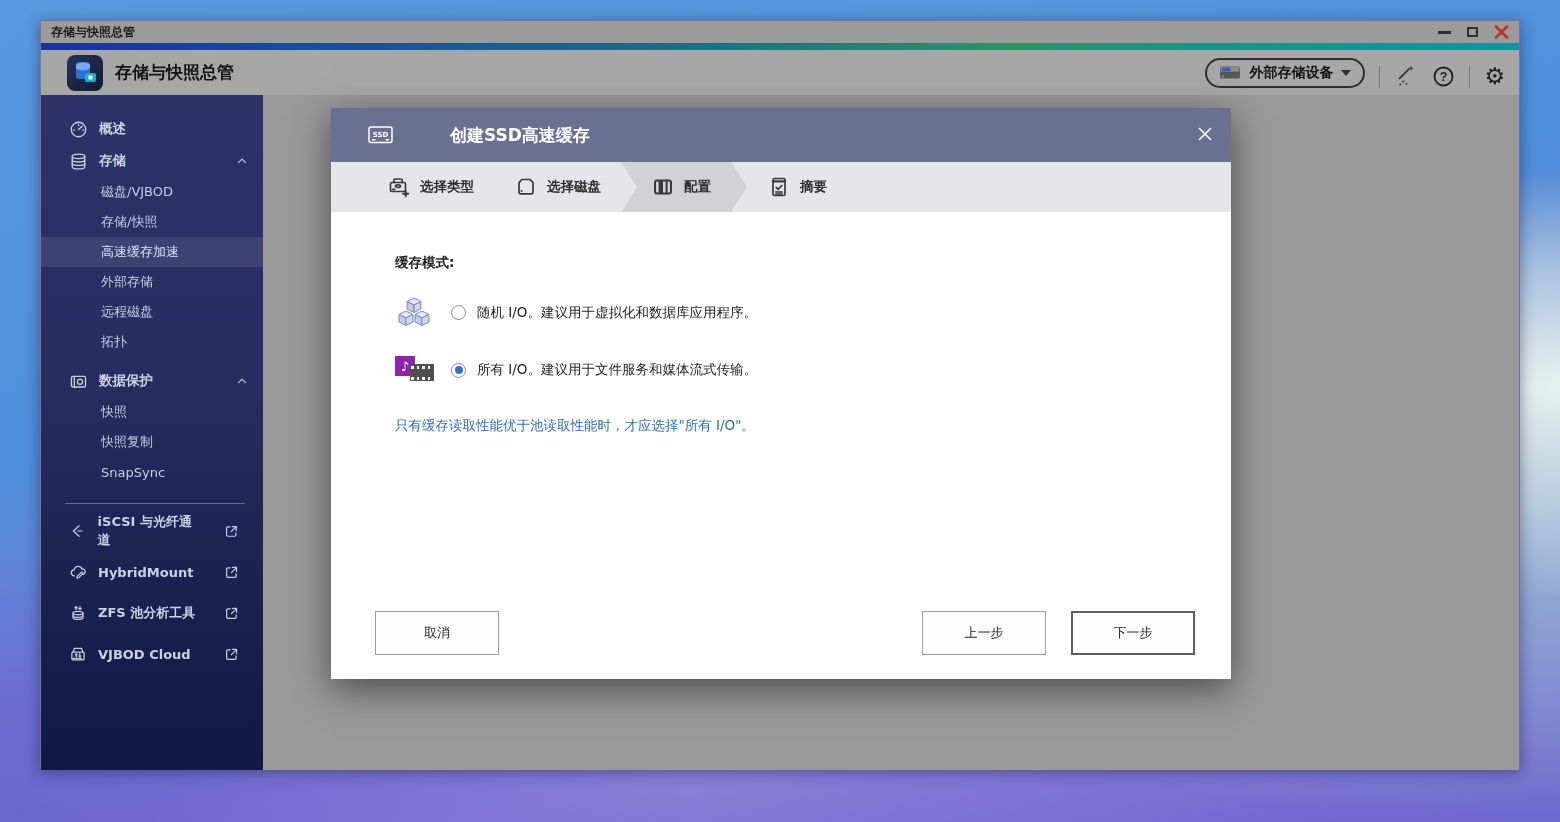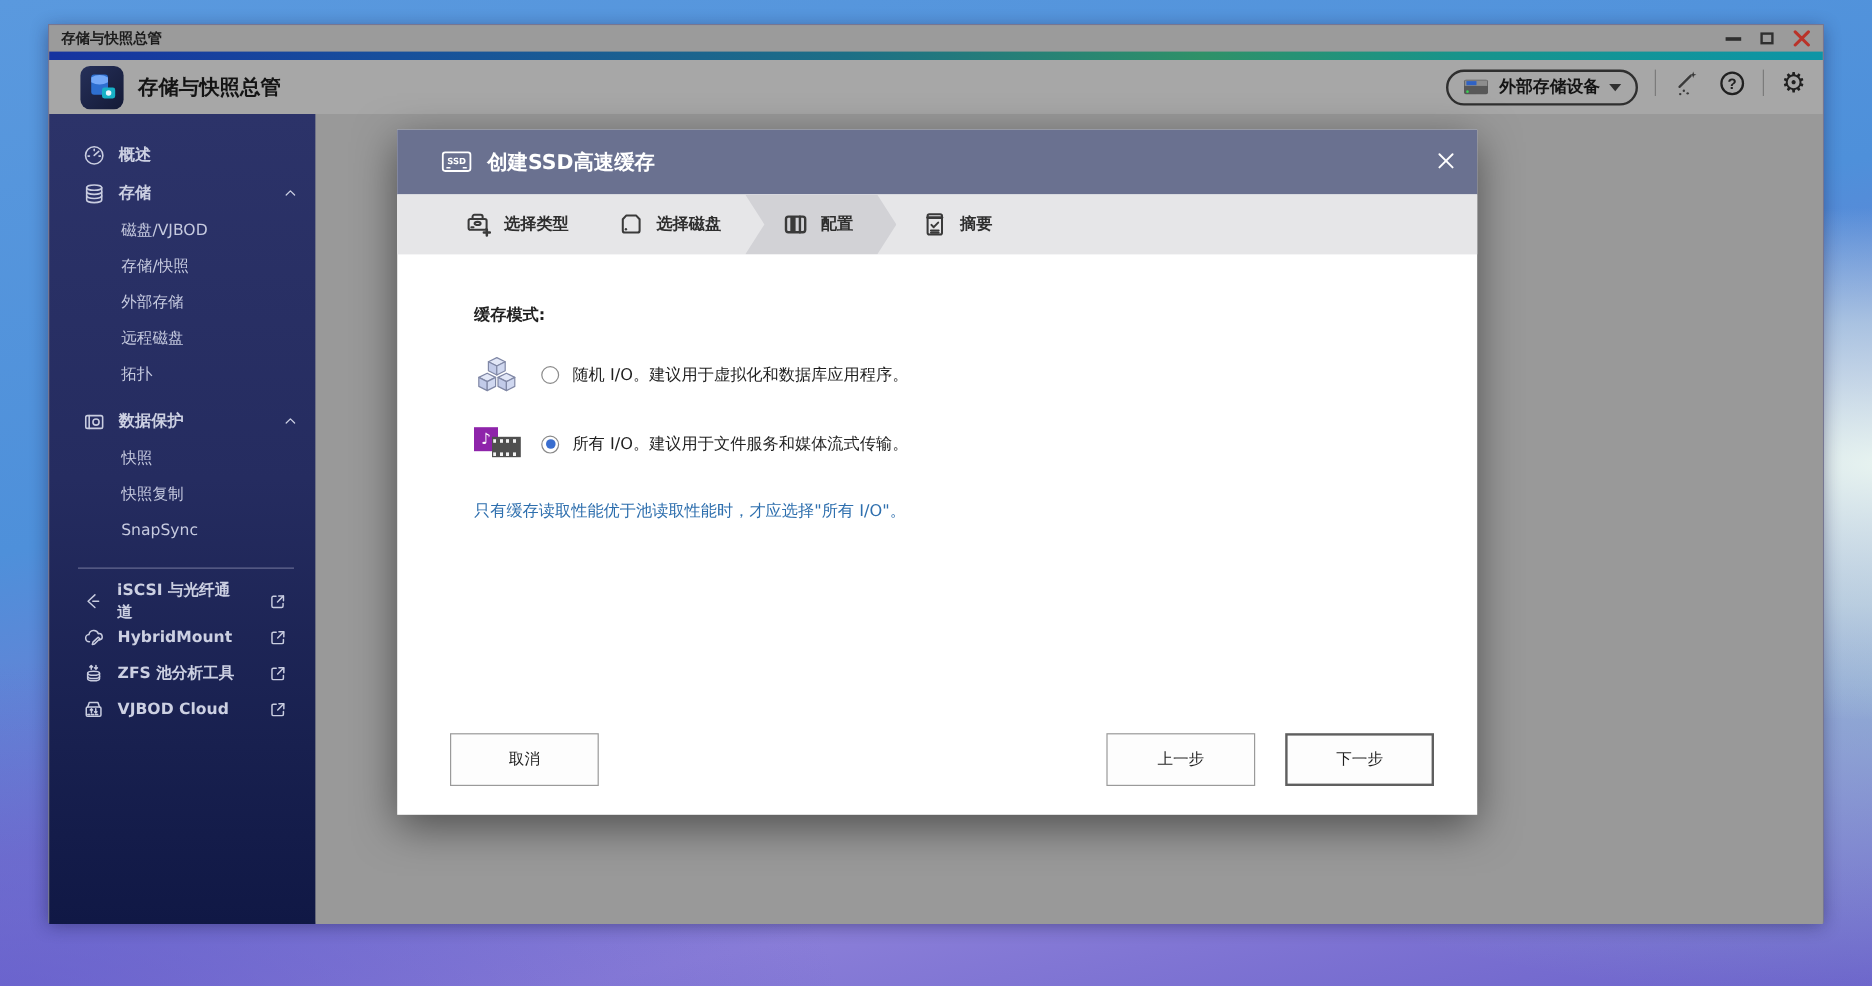--- a/index.html
+++ b/index.html
@@ -30,21 +30,21 @@
   .gradbar{ height:7px;
     background:linear-gradient(90deg,#1633a0 0%,#17509c 20%,#1d6f86 45%,#2f9168 65%,#17948c 80%,#0d95a6 100%); }
 
   
   .appheader{ height:45px; background:#a7a7a7; display:flex; align-items:center;
     padding:0 14px 0 26px; }
   .appicon{ width:36px; height:36px; border-radius:8px;
     background:linear-gradient(135deg,#26305a 0%,#141a36 100%);
     display:flex; align-items:center; justify-content:center; }
   .apptitle{ margin-left:12px; font-size:17px; font-weight:bold; color:#141414; }
-  .header-right{ margin-left:auto; display:flex; align-items:flex-start; gap:14px; }
+  .header-right{ margin-left:auto; display:flex; align-items:flex-end; gap:14px; }
   .devbtn{ display:flex; align-items:center; gap:8px; height:30px; padding:0 12px;
     border:2px solid #2f2f2f; border-radius:16px; background:transparent; cursor:pointer; }
   .devbtn .lbl{ font-size:14px; font-weight:bold; color:#141414; }
   .caret{ width:0; height:0; border-left:5px solid transparent; border-right:5px solid transparent;
     border-top:6px solid #2f2f2f; }
   .vsep{ width:1px; height:22px; background:#7b7b7b; }
   .hbtn{ background:none; border:none; cursor:pointer; display:flex; align-items:center; }
   .gear-glyph{ font-size:23px; color:#202020; line-height:1; }
 
   
@@ -54,32 +54,32 @@
     padding-top:18px; color:#ccd0e2; }
   .nav-row{ height:32px; display:flex; align-items:center; gap:11px; padding:0 14px 0 28px;
     font-size:13.5px; font-weight:bold; cursor:pointer; }
   .nav-row .grow{ flex:1; }
   .sub-row{ height:30px; display:flex; align-items:center; padding-left:60px;
     font-size:13px; cursor:pointer; color:#c6cadf; }
   .sub-row.selected{ background:#3c4374; color:#dde0ee; }
   .gap-top{ margin-top:8px; }
   .side-divider{ border-top:1px solid rgba(210,214,232,.38); margin:16px 18px 12px 24px; }
   .tool-row{ height:30px; display:flex; align-items:center; gap:11px; padding:0 24px 0 28px;
-    font-size:13px; font-weight:bold; cursor:pointer; }
+    font-size:13px; font-weight:bold; cursor:pointer;margin-top:11px; }
   .tool-row .grow{ flex:1; }
   .content{ flex:1; background:#999999; }
 
   svg.sicon{ stroke:#c9cde0; fill:none; stroke-width:1.4; stroke-linecap:round; stroke-linejoin:round; }
   svg.dk{ stroke:#3a3a3a; fill:none; stroke-linecap:round; stroke-linejoin:round; }
 
   
   .dialog{ position:absolute; left:290px; top:87px; width:900px; height:571px;
     background:#fff; box-shadow:0 10px 34px rgba(0,0,0,.5); }
   .dlg-header{ height:54px; background:#6a7190; display:flex; align-items:center;
-    padding:0 18px 0 36px; }
+    padding:0 18px 0 36px;gap:44px; }
   .dlg-title{ color:#fff; font-size:17px; font-weight:bold; margin-left:12px; }
   .dlg-close{ margin-left:auto; background:none; border:none; cursor:pointer; }
   .stepbar{ height:50px; background:#e6e6e8; display:flex; align-items:stretch; padding-left:36px; }
   .step{ display:flex; align-items:center; gap:9px; padding:0 20px; font-size:13.5px;
     font-weight:bold; color:#2e2e2e; }
   .step.active{ background:#d2d2d6; padding:0 36px 0 30px;
     clip-path:polygon(0 0, calc(100% - 16px) 0, 100% 50%, calc(100% - 16px) 100%, 0 100%, 16px 50%); }
   .dlg-body{ padding:42px 64px 0; }
   .cache-label{ font-size:13.5px; font-weight:bold; color:#1f1f1f; }
   .opt-row{ display:flex; align-items:center; margin-top:24px; }
@@ -198,20 +198,23 @@
           <svg class="sicon" width="14" height="14" viewBox="0 0 18 18">
             <path d="M4.5 11 9 6.5 13.5 11"></path>
           </svg>
         </div>
         <div class="sub-row">
             <span>磁盘/VJBOD</span>
           </div>
         <div class="sub-row">
             <span>存储/快照</span>
           </div>
+        <div class="sub-row selected">
+            <span>高速缓存加速</span>
+          </div>
         <div class="sub-row">
             <span>外部存储</span>
           </div>
         <div class="sub-row">
             <span>远程磁盘</span>
           </div>
         <div class="sub-row">
             <span>拓扑</span>
           </div>
 

